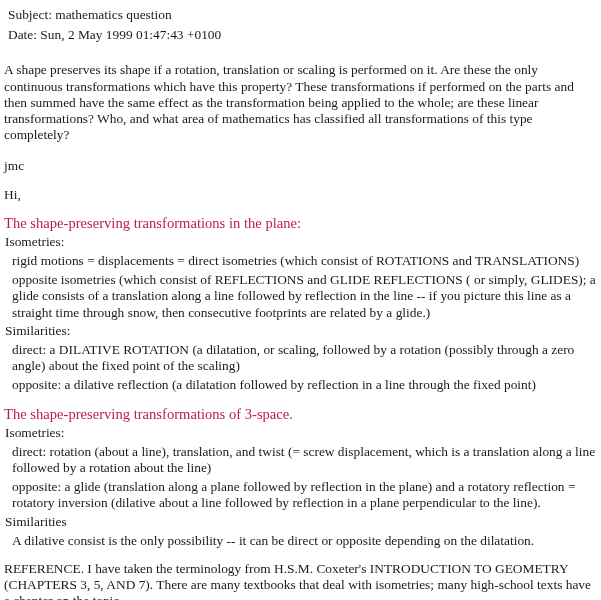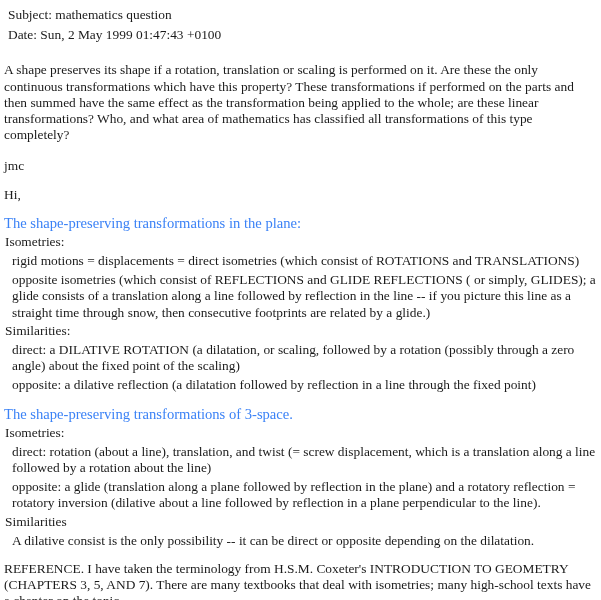--- a/index.html
+++ b/index.html
@@ -17,21 +17,21 @@
       color: #1a1a1a;
     }
     .page {
       padding: 3px 4px 0 4px;
     }
     .header-line { margin: 4px; }
     .para { margin: 0; }
     .gap-lg { height: 15px; }
     .gap-md { height: 12px; }
     .section-title {
-      color: #3b82f6;
+      color: #be185d;
       font-size: 14.6px;
       margin: 0;
       line-height: 17px;
     }
     .cat {
       margin: 2px 0 0 1px;
     }
     .item {
       margin: 3px 0 0 8px;
     }

